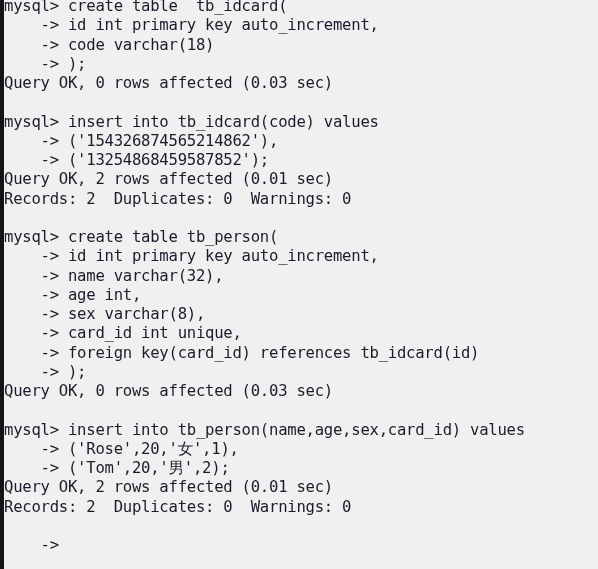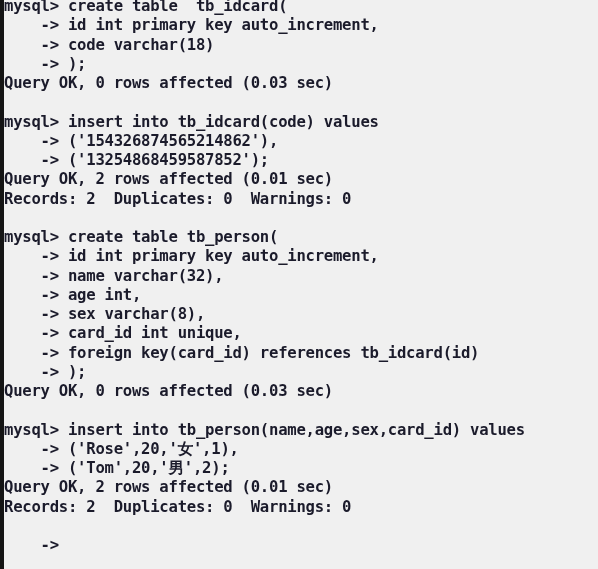--- a/index.html
+++ b/index.html
@@ -13,21 +13,20 @@
     overflow: hidden;
     font-family: "DejaVu Sans Mono", "Liberation Mono", monospace;
   }
   #terminal {
     position: relative;
     width: 598px;
     height: 569px;
     background: #f0f0f0;
     overflow: hidden;
     box-sizing: border-box;
-    font-weight: bold;
   }
   #window-border-left {
     position: absolute;
     left: 0;
     top: 0;
     width: 4px;
     height: 569px;
     background: #141414;
     z-index: 5;
   }

